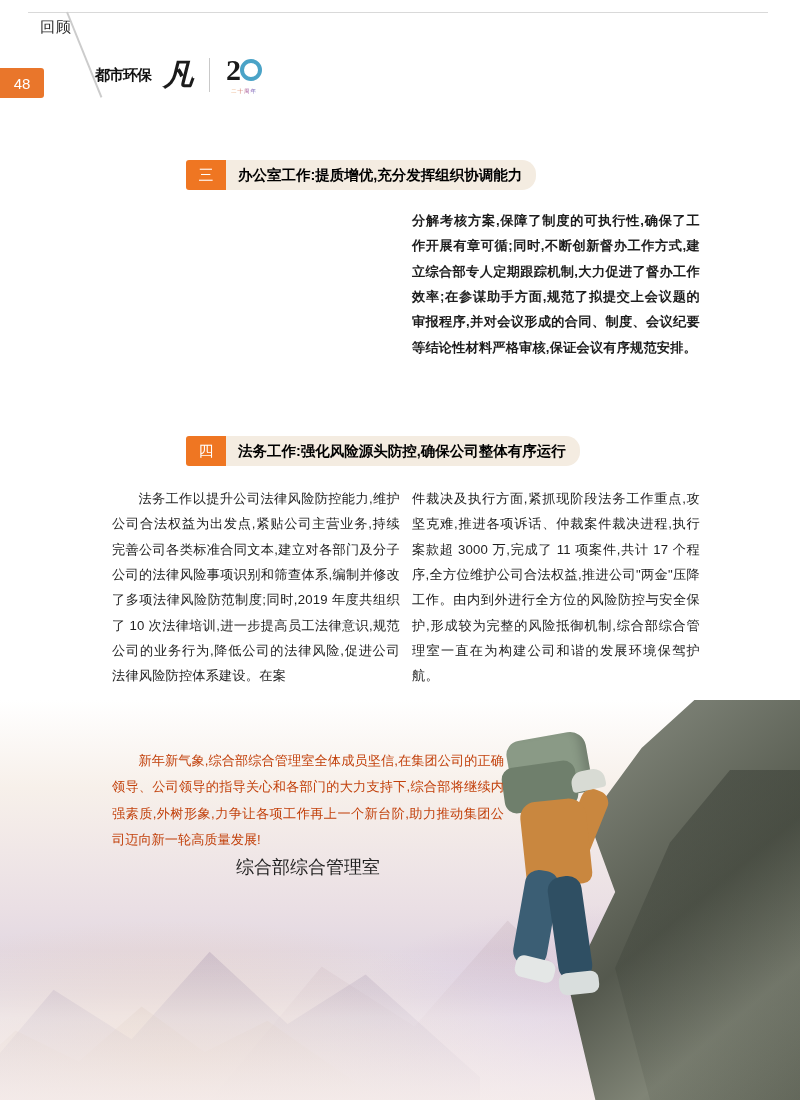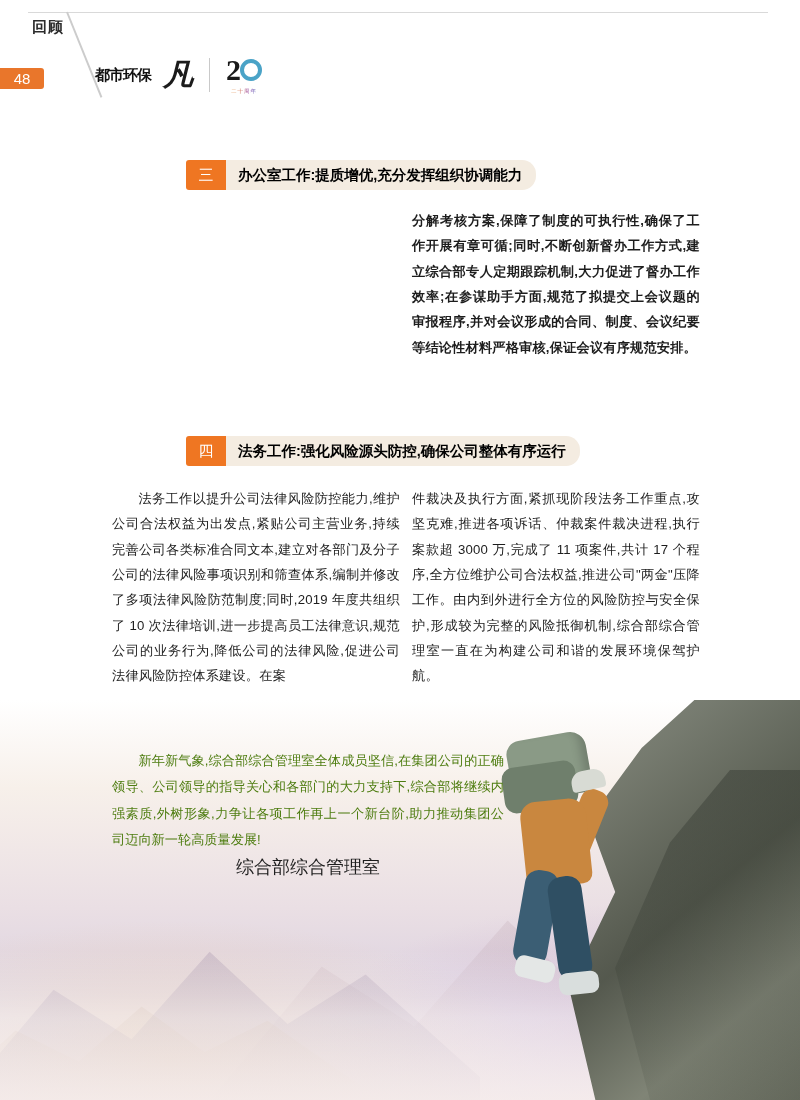--- a/index.html
+++ b/index.html
@@ -31,23 +31,23 @@
     width: 800px; height: 105px;
   }
   .header-rule {
     position: absolute;
     left: 28px; top: 12px;
     width: 740px; height: 1px;
     background: #d9d9d9;
   }
   .header-label {
     position: absolute;
-    left: 32px; top: 18px;
+    left: 40px; top: 18px;
     font-size: 15px;
-    font-weight: bold;
+    font-weight: normal;
     color: #2b2b2b;
     letter-spacing: 1px;
   }
   .header-diag {
     position: absolute;
     left: 66px; top: 12px;
     width: 2px; height: 92px;
     background: #cccccc;
     transform: rotate(-22deg);
     transform-origin: top center;
@@ -111,21 +111,21 @@
     letter-spacing: 1px;
     background: linear-gradient(90deg,#e8b35a,#d8642f,#8e44ad,#2980b9);
     -webkit-background-clip: text;
     background-clip: text;
     color: transparent;
     padding: 1px 4px;
   }
   .page-number {
     position: absolute;
     left: 0; top: 68px;
-    width: 44px; height: 21px;
+    width: 44px; height: 30px;
     background: #e9762b;
     color: #ffffff;
     font-size: 15px;
     display: flex;
     align-items: center;
     justify-content: center;
     border-radius: 0 3px 3px 0;
   }
 
   
@@ -169,21 +169,21 @@
   }
   .indent { text-indent: 2em; }
 
   
   .closing {
     position: absolute;
     left: 112px; top: 748px;
     width: 392px;
     font-size: 13.2px;
     line-height: 2.0;
-    color: #4d7c0f;
+    color: #c2410c;
     text-align: justify;
   }
   .closing-sign {
     position: absolute;
     left: 112px; top: 855px;
     width: 392px;
     text-align: center;
     font-size: 18px;
     color: #1d1d1d;
   }

